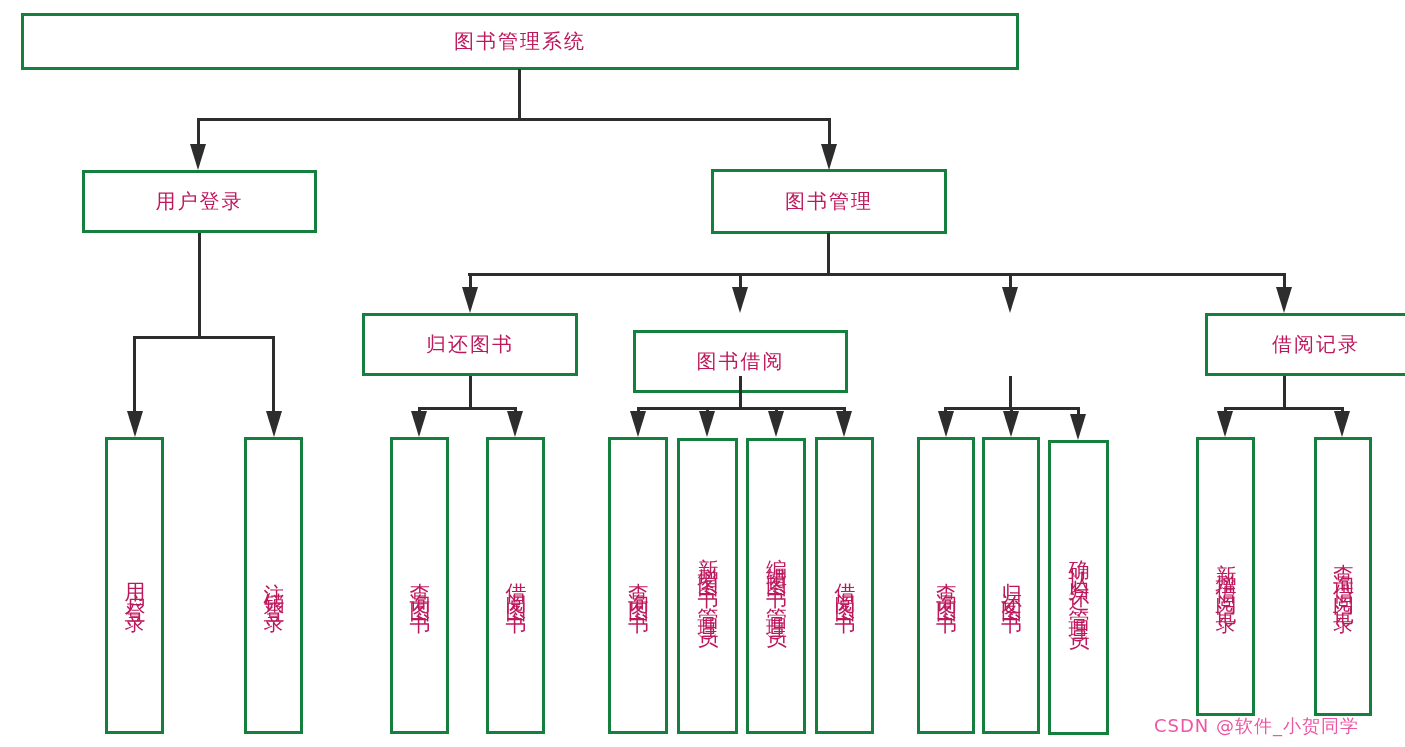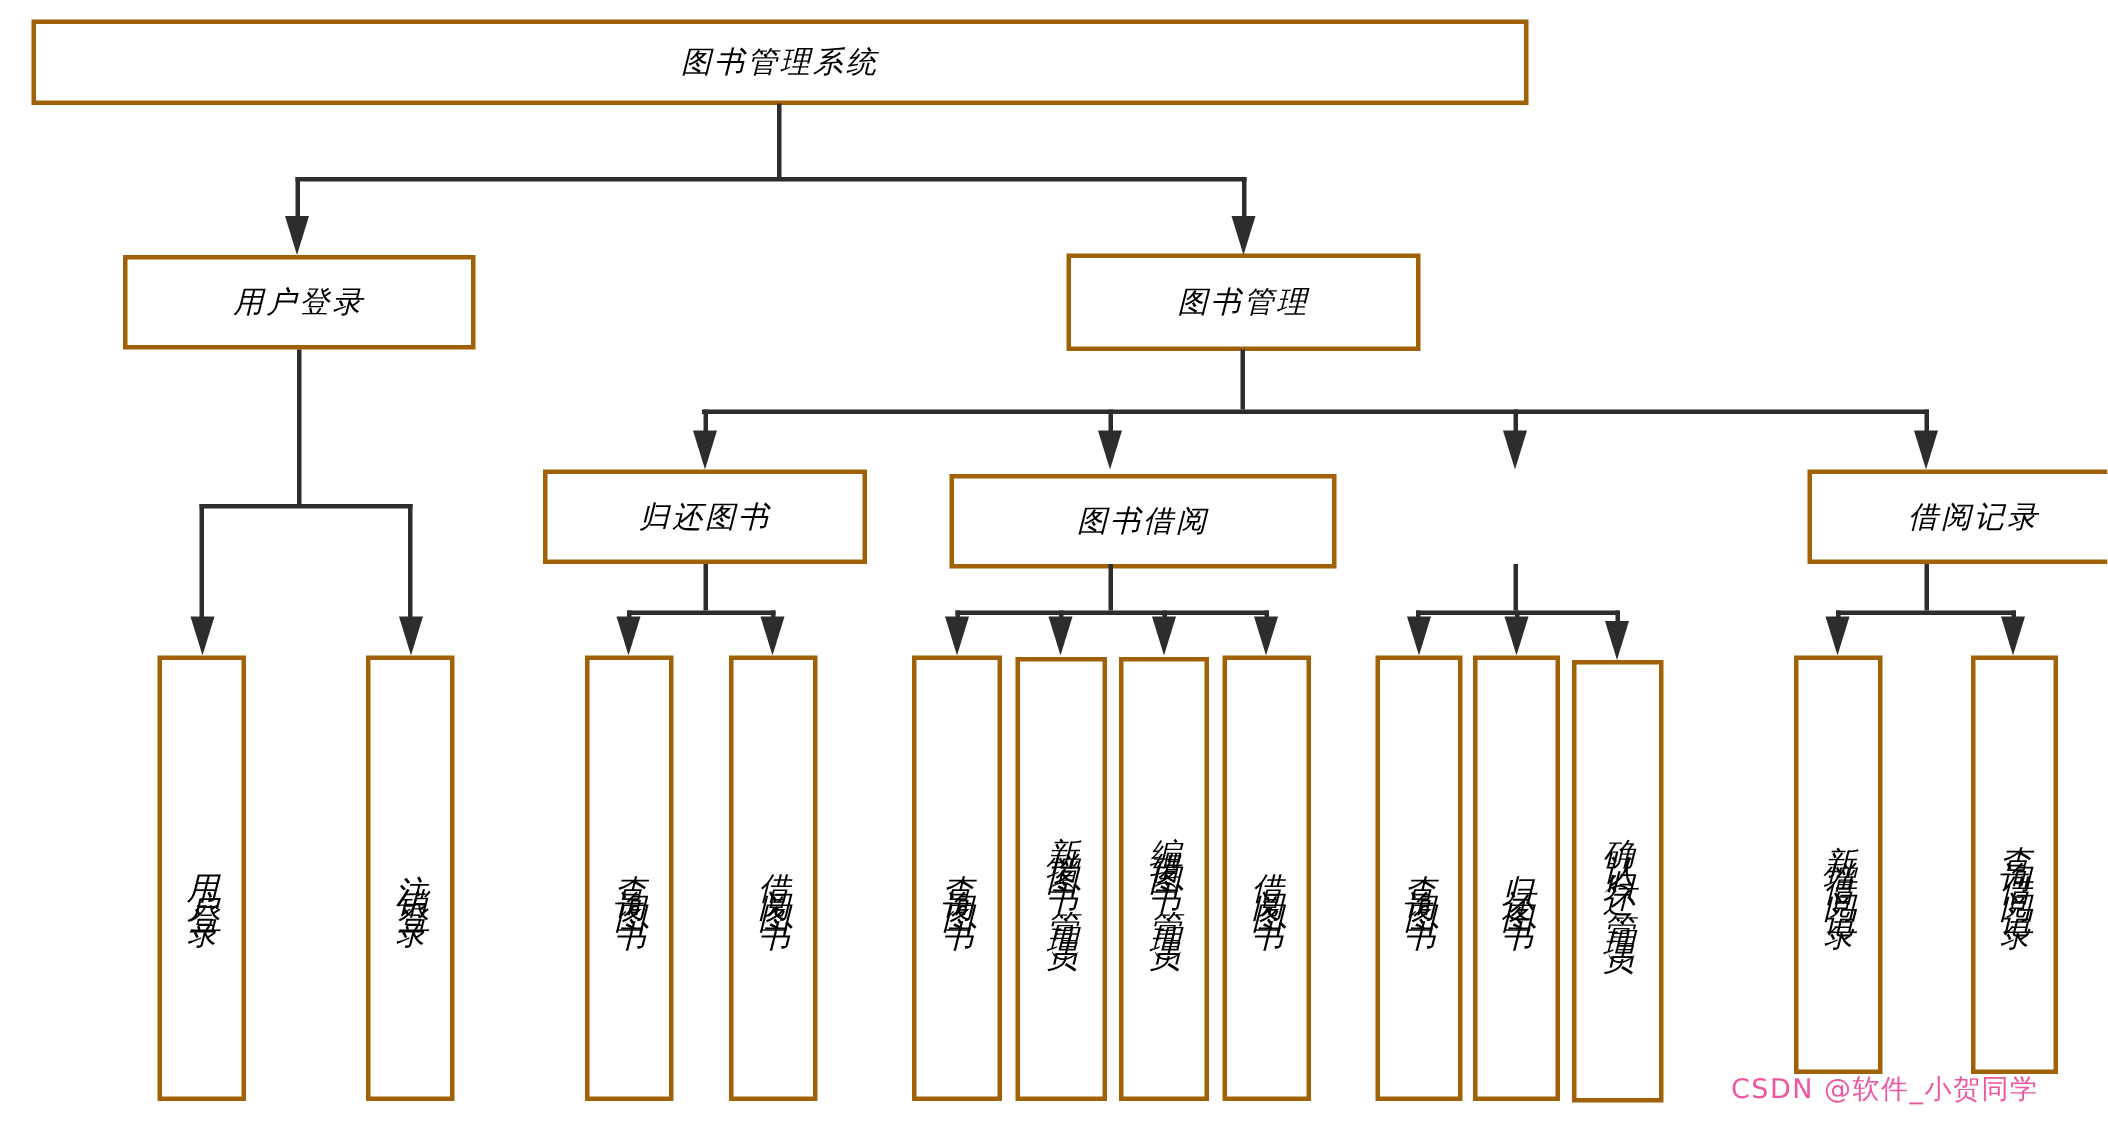--- a/index.html
+++ b/index.html
@@ -1,22 +1,21 @@
 <!DOCTYPE html>
 <html><head>
 <meta charset="utf-8">
 <style>
   html,body{margin:0;padding:0;background:#ffffff;}
   body{font-family:"DejaVu Sans",sans-serif;}
   #stage{position:relative;width:1405px;height:747px;background:#ffffff;overflow:hidden;}
   .box{
-    position:absolute;box-sizing:border-box;border:3px solid #a16207;background:#ffffff;
+    position:absolute;box-sizing:border-box;border:3px solid #15803d;background:#ffffff;
     display:flex;align-items:center;justify-content:center;
-    color:#000000;
-    font-style:italic;
+    color:#be185d;
   }
   .hbox{font-size:20px;letter-spacing:2px;white-space:nowrap;}
   .vbox{
     writing-mode:vertical-rl;text-orientation:mixed;
     font-size:21px;letter-spacing:10px;line-height:1;
   }
   .ln{position:absolute;background:#2d2d2d;}
   .arr{
     position:absolute;width:0;height:0;
     border-left:8px solid transparent;border-right:8px solid transparent;
@@ -31,21 +30,21 @@
 <body>
 
 <div id="stage">
 
   <div class="box hbox" style="left:21px;top:13px;width:998px;height:57px">图书管理系统</div>
 
   <div class="box hbox" style="left:82px;top:170px;width:235px;height:63px">用户登录</div>
   <div class="box hbox" style="left:711px;top:169px;width:236px;height:65px">图书管理</div>
 
   <div class="box hbox" style="left:362px;top:313px;width:216px;height:63px">归还图书</div>
-  <div class="box hbox" style="left:633px;top:316px;width:258px;height:63px">图书借阅</div>
+  <div class="box hbox" style="left:633px;top:330px;width:215px;height:63px">图书借阅</div>
   <div class="box hbox" style="left:1205px;top:313px;width:222px;height:63px">借阅记录</div>
 
   <div class="box vbox" style="left:105px;top:437px;width:59px;height:297px">用户登录</div>
   <div class="box vbox" style="left:244px;top:437px;width:59px;height:297px">注销登录</div>
 
   <div class="box vbox" style="left:390px;top:437px;width:59px;height:297px">查询图书</div>
   <div class="box vbox" style="left:486px;top:437px;width:59px;height:297px">借阅图书</div>
 
   <div class="box vbox" style="left:608px;top:437px;width:60px;height:297px">查询图书</div>
   <div class="box vbox" style="left:677px;top:438px;width:61px;height:296px">新增图书（管理员）</div>

